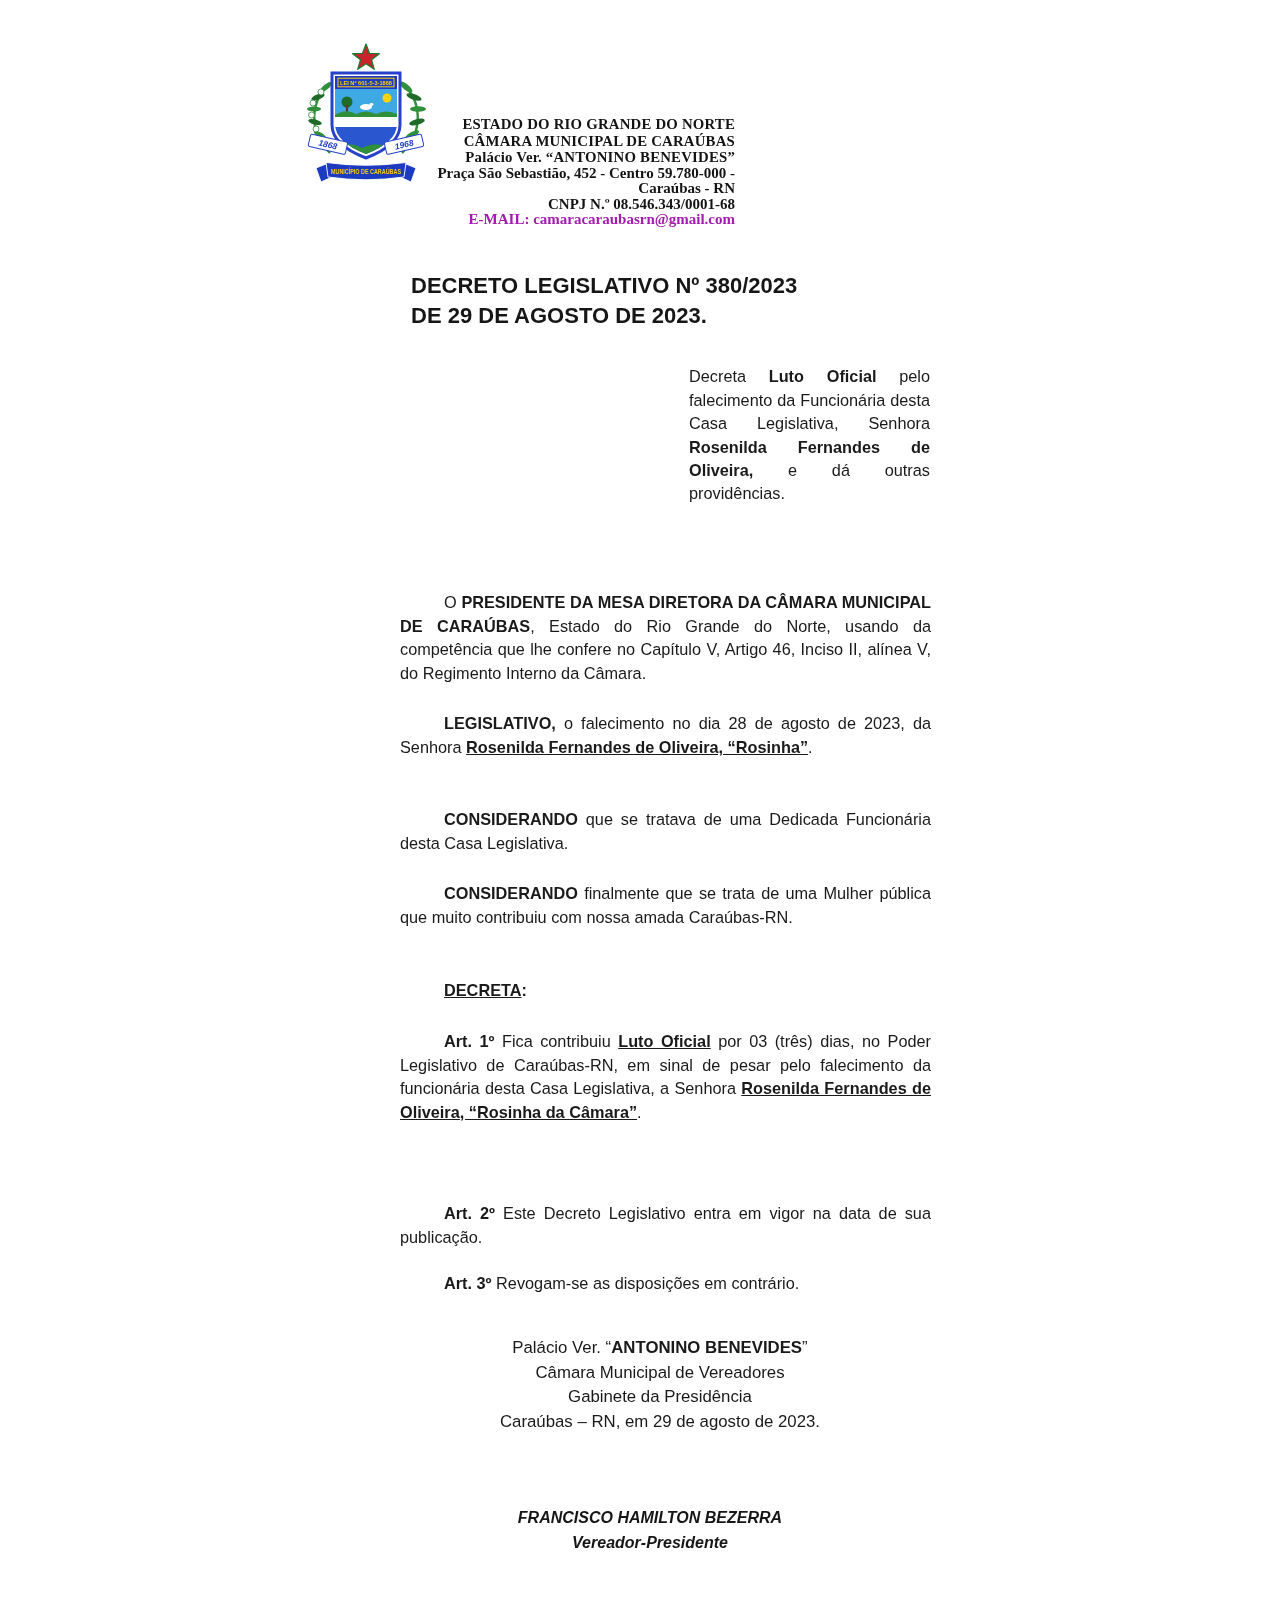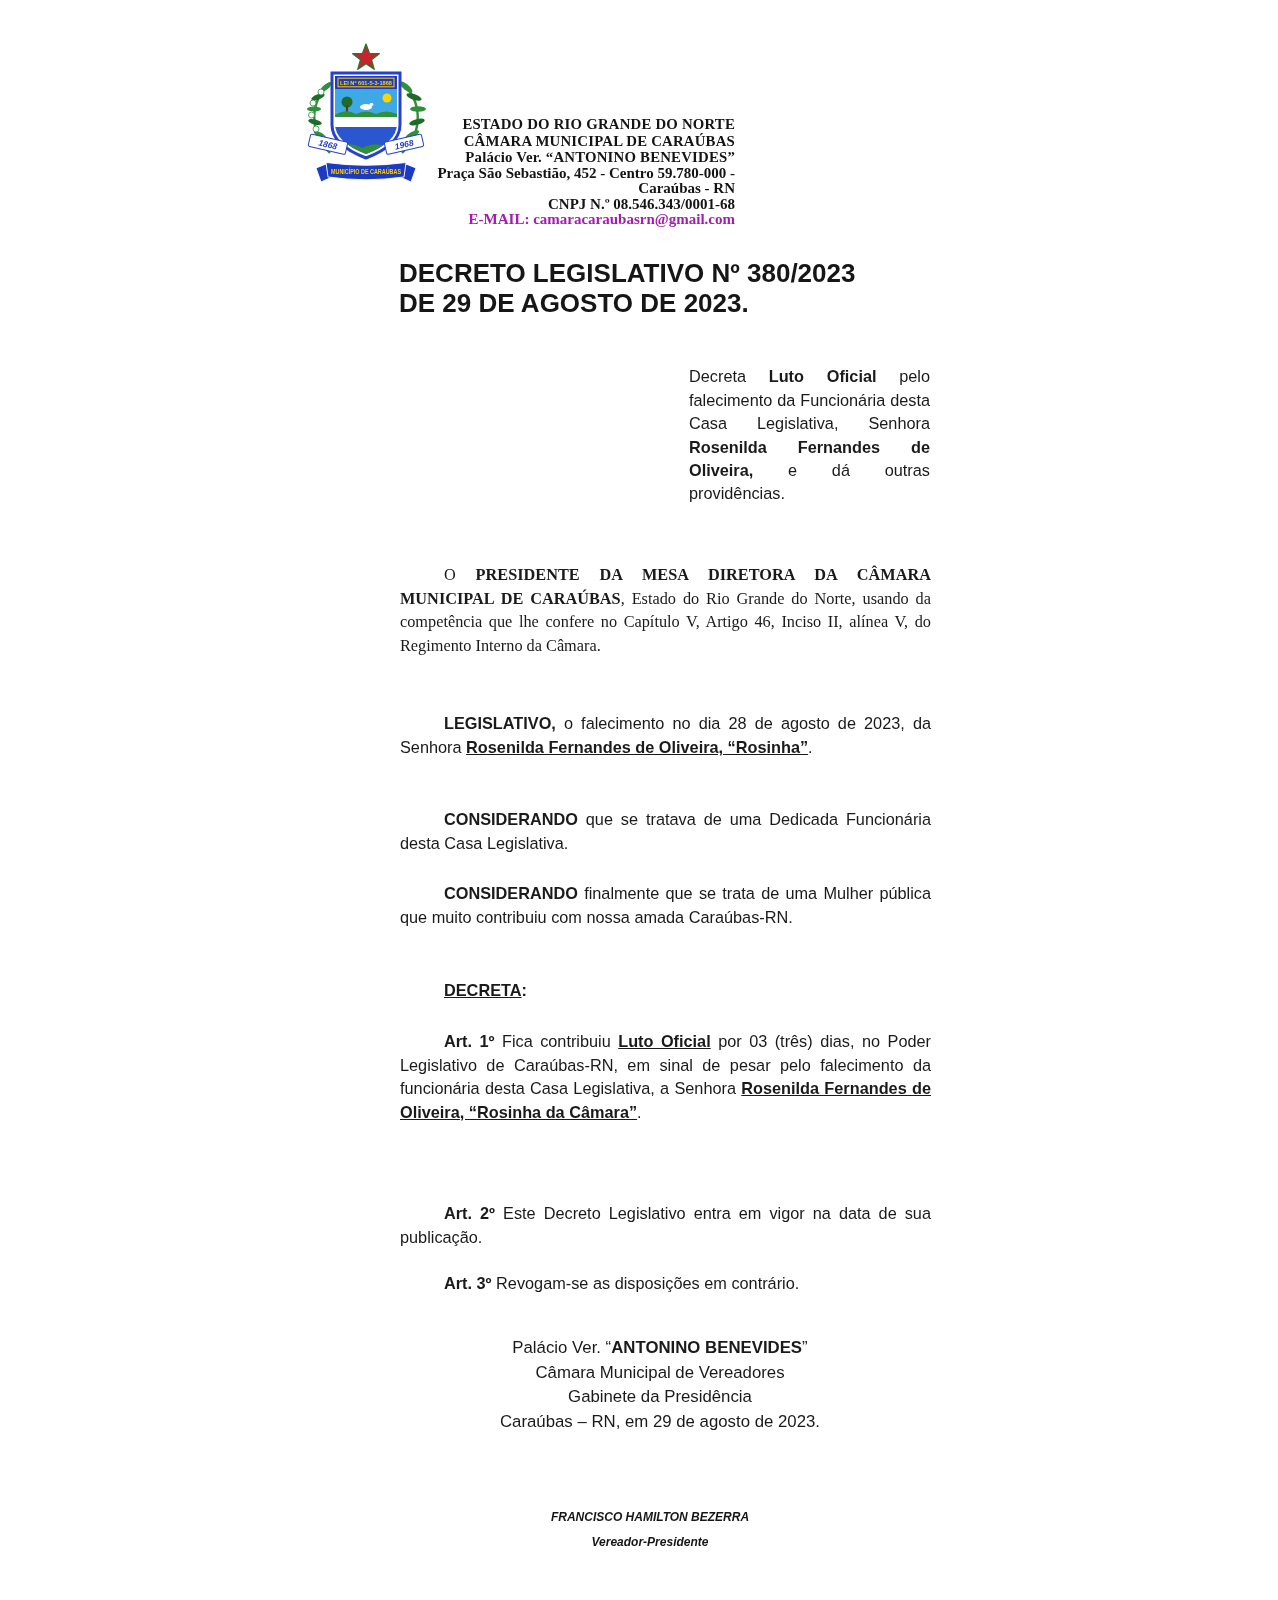--- a/index.html
+++ b/index.html
@@ -13,49 +13,49 @@
   .crest { position:absolute; left:290px; top:42px; width:152px; height:148px; }
   .letterhead {
     position:absolute; left:385px; top:116px; width:350px;
     text-align:right; font-family:"Liberation Serif", serif; font-weight:bold;
     color:#141414;
   }
   .lh-big   { font-size:14.8px; line-height:16.6px; letter-spacing:0.2px; }
   .lh-small { font-size:15px; line-height:15.4px; }
   
   .doc-title {
-    position:absolute; left:399px; top:259px; margin:0;
-    font-size:26px; line-height:29.5px; font-weight:bold; color:#161616;
+    position:absolute; left:399px; top:259px; margin:12px;
+    font-size:22px; line-height:29.5px; font-weight:bold; color:#161616;
   }
   
   .ementa {
     position:absolute; left:689px; top:349px; width:241px;
     font-size:16.3px; line-height:23.4px; text-align:justify; text-align-last:left;
   }
   .body-par {
     position:absolute; left:400px; width:531px;
     font-size:16.3px; line-height:23.4px; text-align:justify; text-align-last:left;
   }
   .indent { text-indent:44px; }
-  .p-preamble { top:547px;font-family:Liberation Serif, serif; }
+  .p-preamble { top:575px; }
   .p-cons1    { top:696px; }
   .p-cons2    { top:792px; }
   .p-cons3    { top:866px; }
   .p-decreta  { top:963px; }
   .p-art1     { top:1014px; }
   .p-art2     { top:1186px; }
   .p-art3     { top:1256px; }
   .closing {
     position:absolute; left:390px; top:1336px; width:540px;
     text-align:center; font-size:16.8px; line-height:24.6px;
   }
   .signature {
     position:absolute; left:385px; top:1505px; width:530px;
     text-align:center; font-weight:bold; font-style:italic;
-    font-size:12px; line-height:25px; color:#161616;
+    font-size:16px; line-height:25px; color:#161616;
   }
   .b { font-weight:bold;margin-top:39px; }
   .u { text-decoration:underline; }
   .crest text { font-family:"Liberation Sans", sans-serif; }
 </style>
 </head>
 <body>
 
 <div class="page">
 

